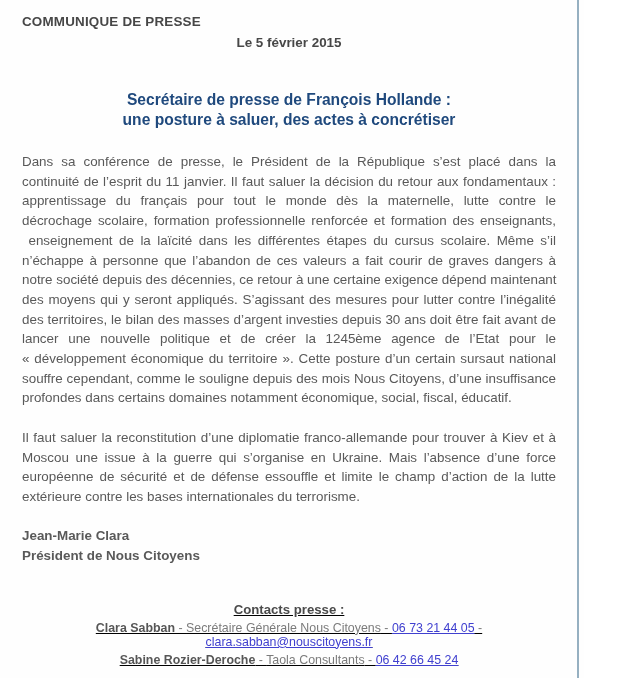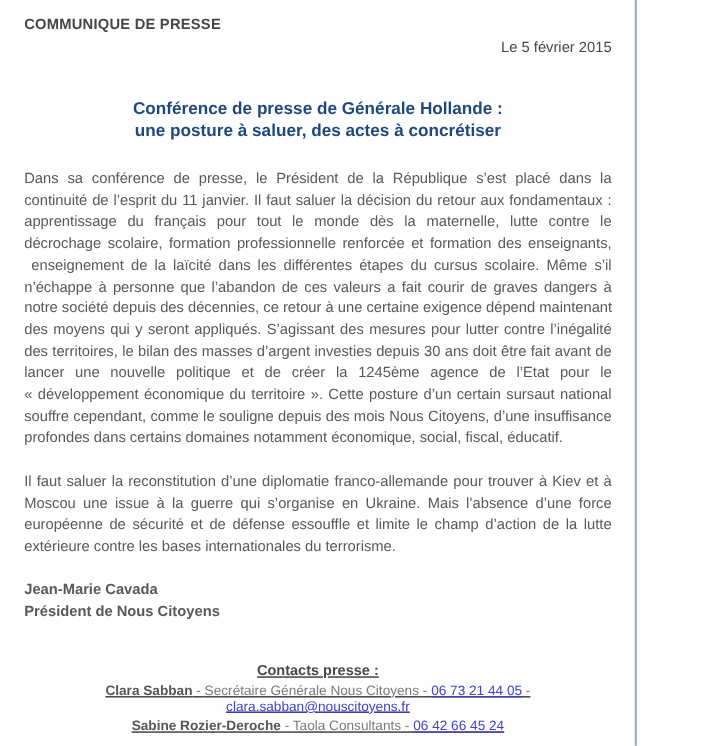--- a/index.html
+++ b/index.html
@@ -24,22 +24,22 @@
     position:relative;
     padding:14px 28px 0 22px;
     box-sizing:border-box;
   }
   .doc-header{
     font-size:13.4px;font-weight:bold;color:#474747;
     letter-spacing:0.2px;
   }
   .doc-date{
     margin-top:6px;
-    font-size:13.4px;font-weight:normal;color:#474747;
-    text-align:right;
+    font-size:13.4px;font-weight:bold;color:#474747;
+    text-align:center;
   }
   .doc-title{
     margin-top:40px;
     text-align:center;
     font-size:15.6px;font-weight:bold;color:#1F497D;
     line-height:20px;
   }
   .body-text{
     margin-top:22px;
     font-size:13.4px;color:#595959;
@@ -86,21 +86,21 @@
 <div class="page">
   <div class="frame-border-right"></div>
 
   <div class="content">
 
     <div class="doc-header">COMMUNIQUE DE PRESSE</div>
 
     <div class="doc-date">Le 5 février 2015</div>
 
     <div class="doc-title">
-      <div>Conférence de presse de Générale Hollande :</div>
+      <div>Secrétaire de presse de François Hollande :</div>
       <div>une posture à saluer, des actes à concrétiser</div>
     </div>
 
     <div class="body-text" id="body-text">
 
     <div class="paragraph">
           <div class="line">Dans sa conférence de presse, le Président de la République s’est placé dans la</div>
           <div class="line">continuité de l’esprit du 11 janvier. Il faut saluer la décision du retour aux fondamentaux :</div>
           <div class="line">apprentissage du français pour tout le monde dès la maternelle, lutte contre le</div>
           <div class="line">décrochage scolaire, formation professionnelle renforcée et formation des enseignants,</div>
@@ -116,21 +116,21 @@
         </div>
         <div class="paragraph">
           <div class="line">Il faut saluer la reconstitution d’une diplomatie franco-allemande pour trouver à Kiev et à</div>
           <div class="line">Moscou une issue à la guerre qui s’organise en Ukraine. Mais l’absence d’une force</div>
           <div class="line">européenne de sécurité et de défense essouffle et limite le champ d’action de la lutte</div>
           <div class="line last">extérieure contre les bases internationales du terrorisme.</div>
         </div>
       </div>
 
     <div class="signature">
-      <div>Jean-Marie Cavada</div>
+      <div>Jean-Marie Clara</div>
       <div>Président de Nous Citoyens</div>
     </div>
 
     <div class="contacts">
       <div class="contacts-heading">Contacts presse :</div>
 
       <div class="contact-line">
         <span class="contact-name">Clara Sabban</span><span> - </span><span>Secrétaire Générale Nous Citoyens</span><span> - </span><a class="doc-link" href="#">06 73 21 44 05</a><span> - </span><a class="doc-link" href="#">clara.sabban@nouscitoyens.fr</a>
       </div>
 

